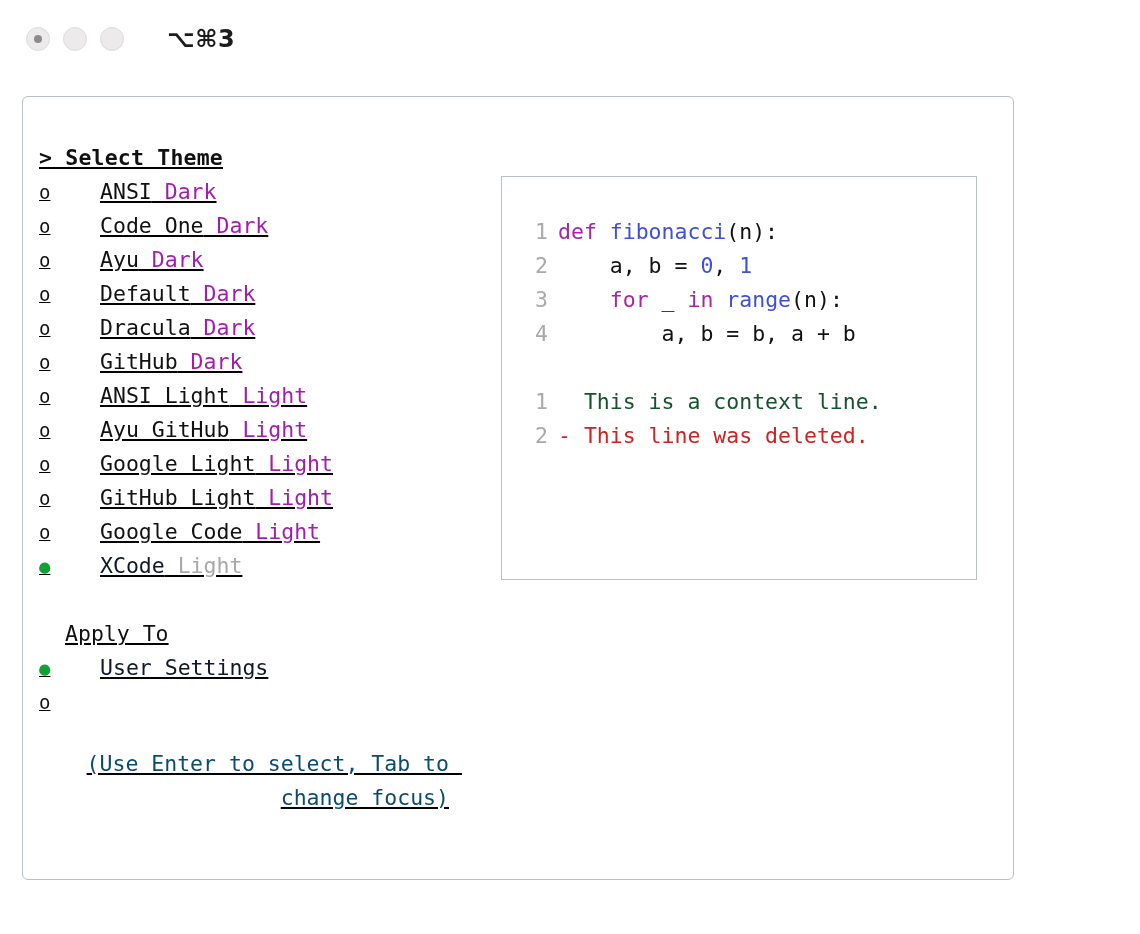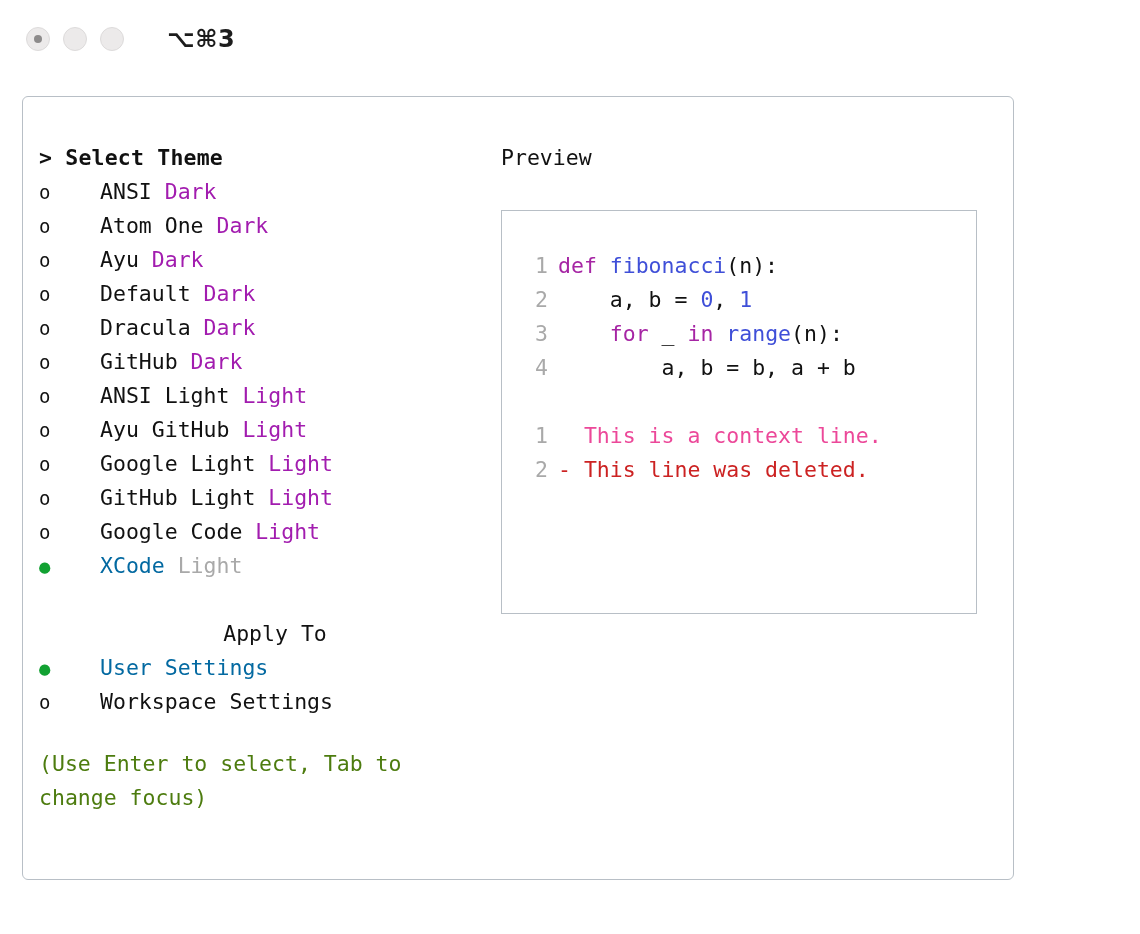--- a/index.html
+++ b/index.html
@@ -67,20 +67,21 @@
     background: #ffffff;
   }
 
   .columns {
     display: flex;
     padding: 44px 0 0 0;
   }
   .left-col {
     width: 462px;
     padding-left: 16px;
+    text-decoration: underline;
   }
   .right-col {
     flex: 1;
     padding-left: 16px;
   }
 
   
   .heading {
     font-size: 21.5px;
     font-weight: bold;
@@ -97,40 +98,40 @@
     white-space: pre;
   }
   .bullet {
     display: inline-block;
     width: 26px;
     color: #111111;
     font-size: 19px;
   }
   .bullet.sel { color: #12a132; }
   .label { color: #111111; margin-left: 35px; }
-  .row.selected .label { color: #0369a1; }
+  .row.selected .label { color: #0f172a; }
   .variant { color: #a21caf; }
   .row.selected .variant { color: #a9a9a9; }
 
   .spacer { height: 34px; }
   .subheading {
     padding-left: 26px;
     font-size: 21.5px;
     color: #111111;
     line-height: 34px;
     white-space: pre;
-    text-align: center;
   }
   .hint {
     margin-top: 28px;
     font-size: 21.5px;
-    color: #4d7c0f;
+    color: #0c4a6e;
     line-height: 34px;
     max-width: 410px;
     white-space: pre-wrap;
+    text-align: right;
   }
 
   
   .preview-title {
     font-size: 21.5px;
     color: #111111;
     line-height: 34px;
     white-space: pre;
   }
   .preview-box {
@@ -150,21 +151,21 @@
     display: inline-block;
     width: 26px;
     text-align: right;
     color: #a9a9a9;
     margin-right: 10px;
   }
   .kw   { color: #a625a4; }
   .fn   { color: #3f4fd8; }
   .num  { color: #3f4fd8; }
   .plain{ color: #111111; }
-  .ctx  { color: #ec4899; }
+  .ctx  { color: #14532d; }
   .del  { color: #cc2222; }
   .add  { color: #12a132; }
   .blank-line { height: 34px; }
 </style>
 </head>
 <body>
 
 <div id="app">
 
   <div class="titlebar">
@@ -174,45 +175,44 @@
     <div class="shortcut">⌥⌘3</div>
   </div>
 
   <div class="panel">
     <div class="columns">
 
       <div class="left-col">
         <div class="heading">&gt; Select Theme</div>
         <div id="theme-list">
             <div class="row"><span class="bullet">o</span><span class="label">ANSI</span><span class="variant"> Dark</span></div>
-            <div class="row"><span class="bullet">o</span><span class="label">Atom One</span><span class="variant"> Dark</span></div>
+            <div class="row"><span class="bullet">o</span><span class="label">Code One</span><span class="variant"> Dark</span></div>
             <div class="row"><span class="bullet">o</span><span class="label">Ayu</span><span class="variant"> Dark</span></div>
             <div class="row"><span class="bullet">o</span><span class="label">Default</span><span class="variant"> Dark</span></div>
             <div class="row"><span class="bullet">o</span><span class="label">Dracula</span><span class="variant"> Dark</span></div>
             <div class="row"><span class="bullet">o</span><span class="label">GitHub</span><span class="variant"> Dark</span></div>
             <div class="row"><span class="bullet">o</span><span class="label">ANSI Light</span><span class="variant"> Light</span></div>
             <div class="row"><span class="bullet">o</span><span class="label">Ayu GitHub</span><span class="variant"> Light</span></div>
             <div class="row"><span class="bullet">o</span><span class="label">Google Light</span><span class="variant"> Light</span></div>
             <div class="row"><span class="bullet">o</span><span class="label">GitHub Light</span><span class="variant"> Light</span></div>
             <div class="row"><span class="bullet">o</span><span class="label">Google Code</span><span class="variant"> Light</span></div>
             <div class="row selected"><span class="bullet sel">●</span><span class="label">XCode</span><span class="variant"> Light</span></div>
           </div>
 
         <div class="spacer"></div>
         <div class="subheading">Apply To</div>
         <div id="apply-list">
             <div class="row selected"><span class="bullet sel">●</span><span class="label">User Settings</span></div>
-            <div class="row"><span class="bullet">o</span><span class="label">Workspace Settings</span></div>
+            <div class="row"><span class="bullet">o</span></div>
           </div>
 
         <div class="hint">(Use Enter to select, Tab to change focus)</div>
       </div>
 
       <div class="right-col">
-        <div class="preview-title">Preview</div>
         <div class="preview-box">
           <div id="preview-code">
               <div class="code-line"><span class="ln">1</span><span class="kw">def </span><span class="fn">fibonacci</span><span class="plain">(n):</span></div>
               <div class="code-line"><span class="ln">2</span><span class="plain">    a, b = </span><span class="num">0</span><span class="plain">, </span><span class="num">1</span></div>
               <div class="code-line"><span class="ln">3</span><span class="plain">    </span><span class="kw">for</span><span class="plain"> _ </span><span class="kw">in</span><span class="plain"> </span><span class="fn">range</span><span class="plain">(n):</span></div>
               <div class="code-line"><span class="ln">4</span><span class="plain">        a, b = b, a + b</span></div>
             </div>
           <div class="blank-line"></div>
           <div id="preview-diff">
               <div class="code-line"><span class="ln">1</span><span class="ctx">  </span><span class="ctx">This is a context line.</span></div>

